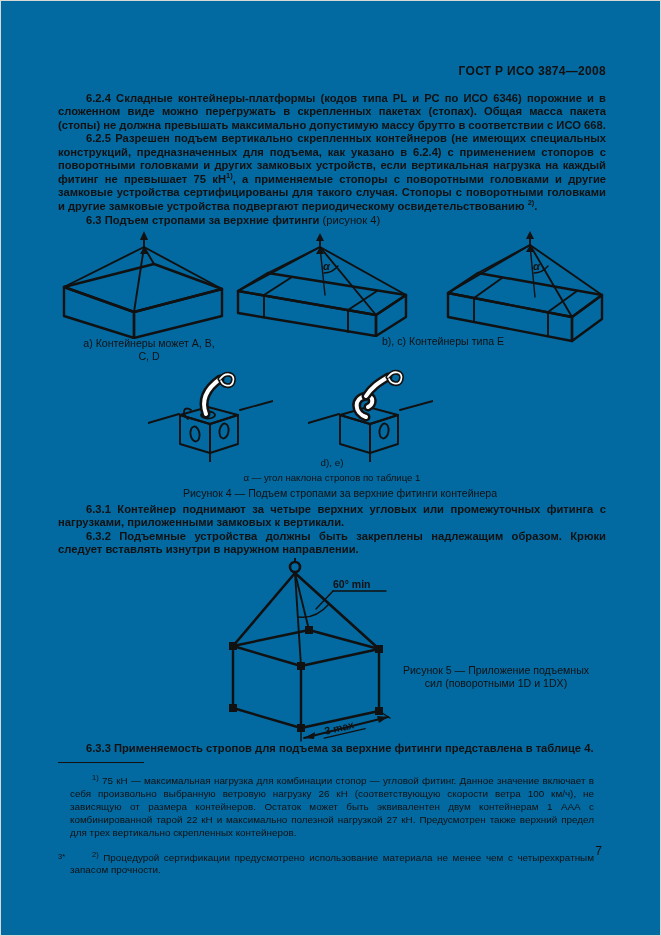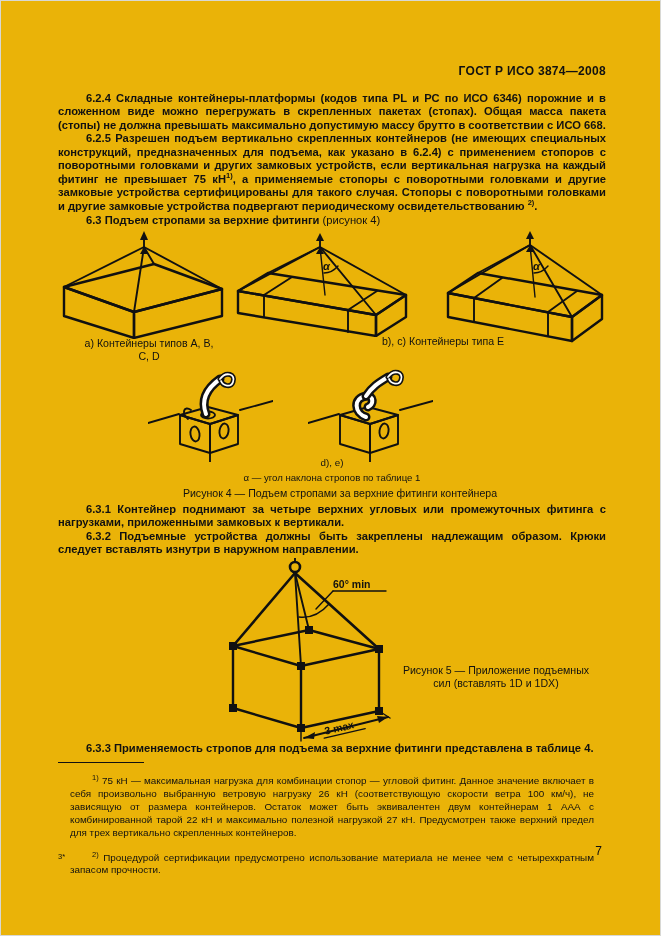--- a/index.html
+++ b/index.html
@@ -1,17 +1,17 @@
 <!DOCTYPE html>
 <html lang="ru"><head>
 <meta charset="utf-8">
 <style>
   html,body{margin:0;padding:0;background:#f2f2f0;}
   .page{
-    position:relative;width:661px;height:936px;background:#eab308;
+    position:relative;width:661px;height:936px;background:#0369a1;
     margin:0 auto;border:1px solid #d8d8d4;box-sizing:border-box;
     font-family:"Liberation Sans","DejaVu Sans",sans-serif;color:#111;
     overflow:hidden;
   }
   .content{position:absolute;left:57px;top:64px;width:548px;font-size:11.2px;line-height:13.5px;text-align:justify;}
   .doc-header{text-align:right;font-weight:bold;font-size:12px;letter-spacing:.3px;margin:0 0 13px 0;}
   p.body{margin:0;text-indent:28px;font-weight:bold;}
   p.h63{margin:1px 0 2px 0;text-indent:28px;}
   sup{font-size:7.5px;vertical-align:super;line-height:0;}
   .fig4{position:relative;height:272px;margin-top:3px;}
@@ -110,21 +110,21 @@
         </g>
         <g>
           <line class="ln w2" x1="90" y1="14" x2="90" y2="6"></line>
           <polygon class="blk" points="90,0 86,8 94,8"></polygon>
           <polygon class="blk" points="90,14 86,21 94,21"></polygon>
         </g>
         <text class="svgt" x="93" y="39" font-size="11" font-style="italic" font-weight="bold">α</text>
       </svg>
 
       <div class="figcap" style="left:0;top:106px;width:182px">
-        <div>а) Контейнеры типов А, В,</div>
+        <div>а) Контейнеры может А, В,</div>
         <div>С, D</div>
       </div>
       <div class="figcap" style="left:280px;top:104px;width:210px">b), c) Контейнеры типа Е</div>
 
       <svg style="left:90px;top:136px" width="125" height="95" viewBox="0 0 125 95">
         <line class="ln w2" x1="0" y1="56" x2="31" y2="47"></line>
         <line class="ln w2" x1="92" y1="43" x2="125" y2="34"></line>
         <g>
           <path class="ln w2" d="M32,48 L60,40 L90,48 L62,57 Z"></path>
           <path class="ln w2" d="M32,48 L32,77 L62,86 L62,57 Z"></path>
@@ -212,21 +212,21 @@
           <polygon class="blk" points="121,180 132,174 131,181"></polygon>
           <polygon class="blk" points="205,159 194,158 196,165"></polygon>
           <g transform="rotate(-13 163 172)">
             <text class="svgt" x="142" y="172" font-size="10.5" font-weight="bold">3 max</text>
             <line class="ln w15" x1="140" y1="175" x2="182" y2="175"></line>
           </g>
         </g>
       </svg>
       <div class="figcap" style="left:328px;top:106px;width:220px">
         <div>Рисунок 5 — Приложение подъемных</div>
-        <div>сил (вставлять 1D и 1DX)</div>
+        <div>сил (поворотными 1D и 1DX)</div>
       </div>
     </div>
 
     <p class="body"><span>6.3.3 Применяемость стропов для подъема за верхние фитинги представлена в таблице 4.</span></p>
 
     <hr class="fnsep">
 
     <p class="fn"><sup>1)</sup><span> 75 кН — максимальная нагрузка для комбинации стопор — угловой фитинг. Данное значение включает в себя произвольно выбранную ветровую нагрузку 26 кН (соответствующую скорости ветра 100 км/ч), не зависящую от размера контейнеров. Остаток может быть эквивалентен двум контейнерам 1 ААА с комбинированной тарой 22 кН и максимально полезной нагрузкой 27 кН. Предусмотрен также верхний предел для трех вертикально скрепленных контейнеров.</span></p>
     <p class="fn"><sup>2)</sup><span> Процедурой сертификации предусмотрено использование материала не менее чем с четырехкратным запасом прочности.</span></p>
   </div>

